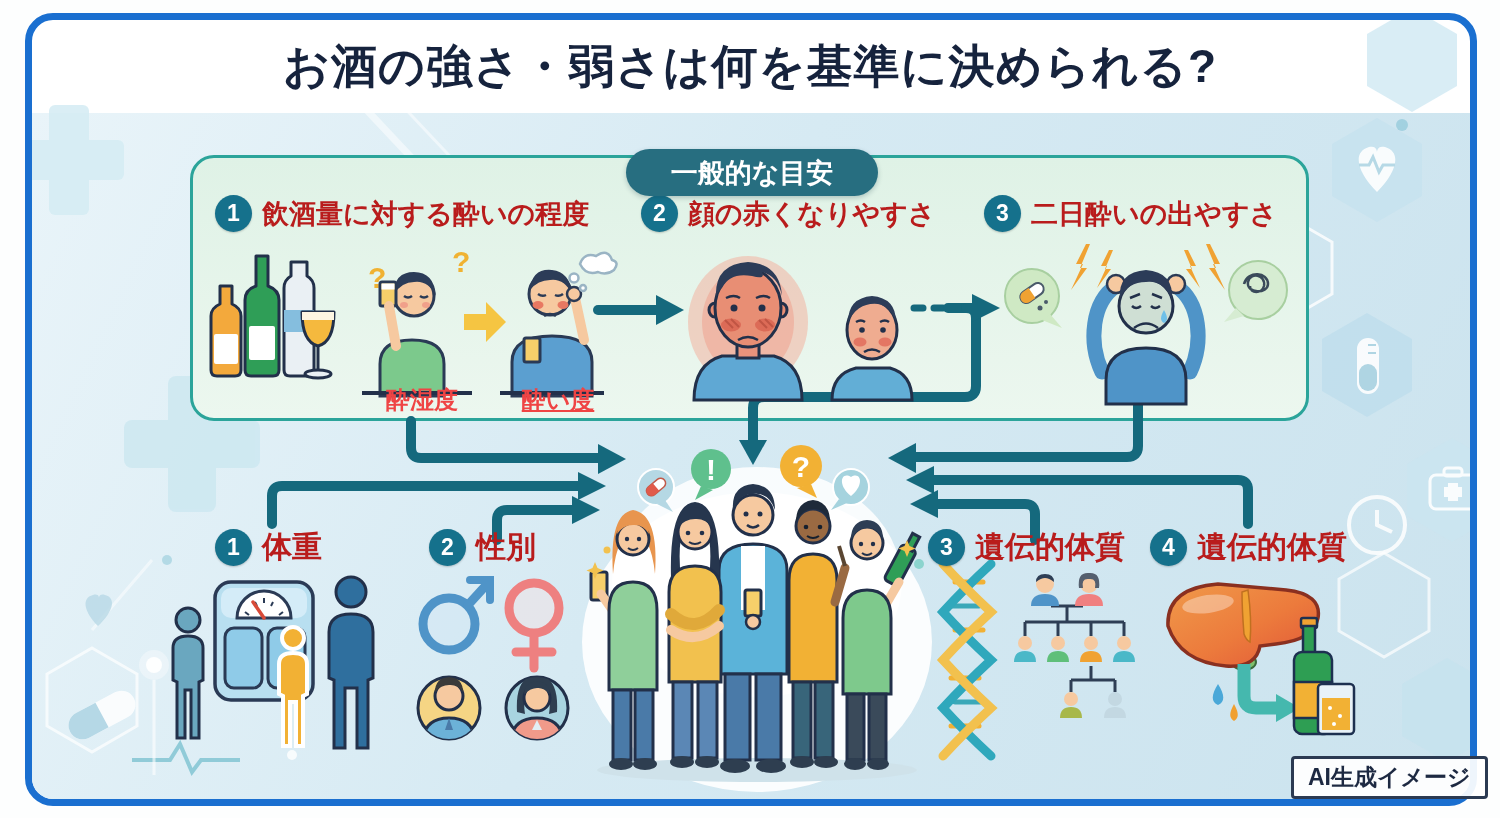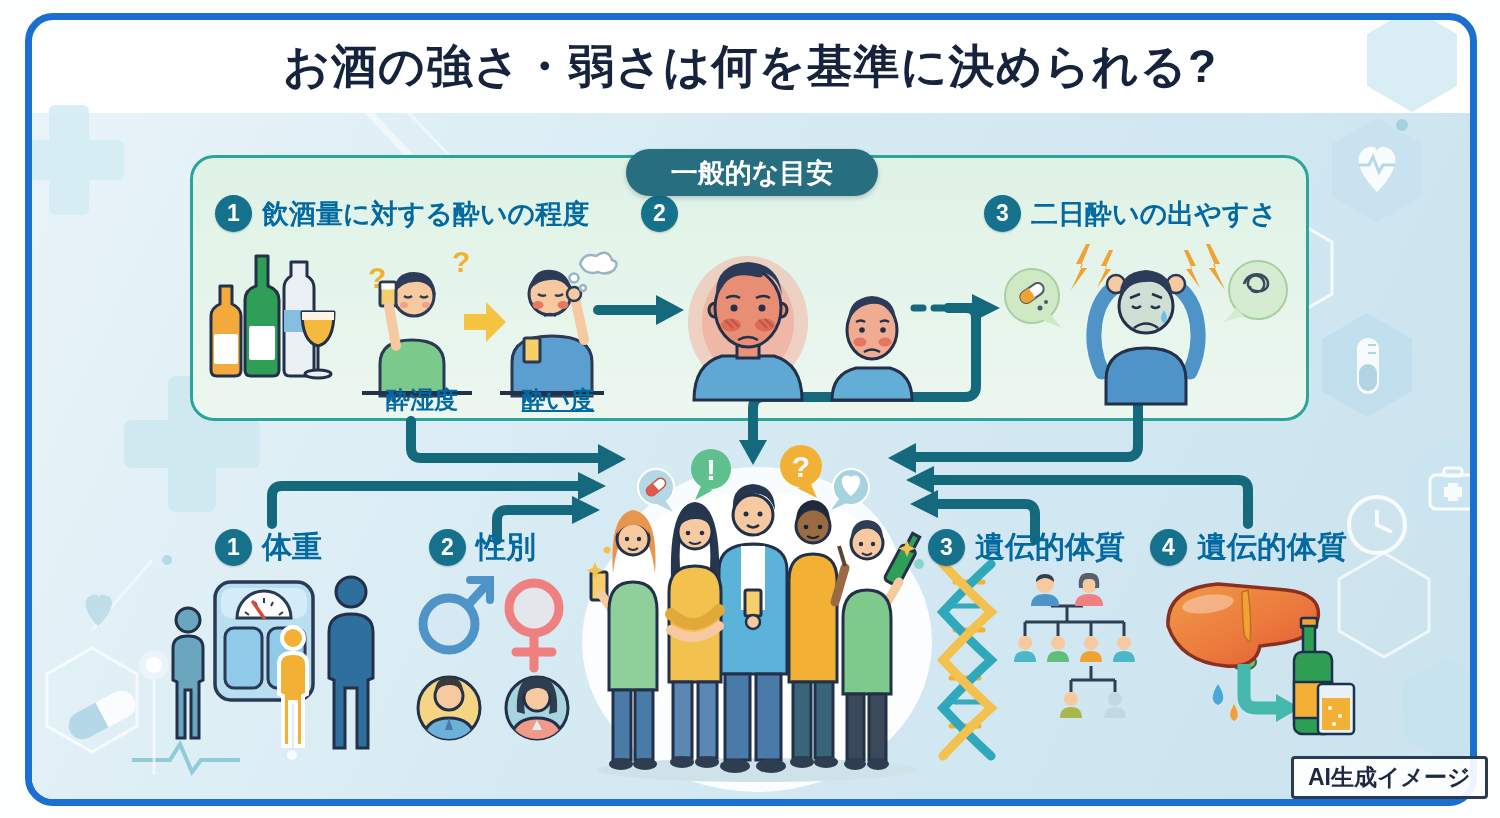--- a/index.html
+++ b/index.html
@@ -16,24 +16,24 @@
   .main-box { position:absolute; left:190px; top:155px; width:1119px; height:266px;
               border:3px solid #2ba49a; border-radius:24px; z-index:1;
               background:linear-gradient(180deg,#dff2e6,#ecf7ef); }
   .badge { position:absolute; left:626px; top:130px; width:252px; height:47px; border-radius:24px;
            background:#276e80; color:#fff; font-size:27px; font-weight:700; z-index:5;
            display:flex; align-items:center; justify-content:center; box-shadow:0 2px 5px rgba(20,60,70,.25);margin-top:19px; }
   .num-heading { position:absolute; display:flex; align-items:center; gap:10px; z-index:4; }
   .num-circle { width:37px; height:37px; border-radius:50%; background:#15718c; color:#fff;
                 font-size:23px; font-weight:800; display:flex; align-items:center; justify-content:center;
                 flex:0 0 37px; box-shadow:0 1px 2px rgba(0,0,0,.2); }
-  .num-label { font-size:27px; font-weight:800; color:#0369a1; white-space:nowrap; }
+  .num-label { font-size:27px; font-weight:800; color:#b91c1c; white-space:nowrap; }
   .factor .num-label { font-size:30px; }
   .sublabel { position:absolute; width:120px; text-align:center; font-size:24px; font-weight:800;
-              color:#0369a1; z-index:4; }
+              color:#ef4444; z-index:4; }
   .illus { position:absolute; z-index:3; }
   .arrows { position:absolute; inset:0; width:1500px; height:818px; z-index:2; pointer-events:none; }
   .ai-badge { position:absolute; left:1291px; top:756px; border:3px solid #2b3a52; border-radius:4px;
               background:rgba(255,255,255,.93); padding:3px 14px; font-size:23px; font-weight:700;
               color:#1d2942; z-index:6; }
   svg { display:block; overflow:visible; }
 </style>
 </head>
 <body>
 
@@ -123,20 +123,21 @@
 
   <div class="main-box"></div>
   <div class="badge">一般的な目安</div>
 
   <div class="num-heading" style="left:215px; top:195px;">
     <span class="num-circle">1</span>
     <span class="num-label">飲酒量に対する酔いの程度</span>
   </div>
   <div class="num-heading" style="left:641px; top:195px;">
     <span class="num-circle">2</span>
+    <span class="num-label">顔の赤くなりやすさ</span>
   </div>
   <div class="num-heading" style="left:984px; top:195px;">
     <span class="num-circle">3</span>
     <span class="num-label">二日酔いの出やすさ</span>
   </div>
 
   <div class="sublabel" style="left:362px; top:384px;">酔湿度</div>
   <div class="sublabel" style="left:498px; top:384px;text-decoration:underline;">酔い度</div>
 
   <div class="num-heading factor" style="left:215px; top:527px;">

